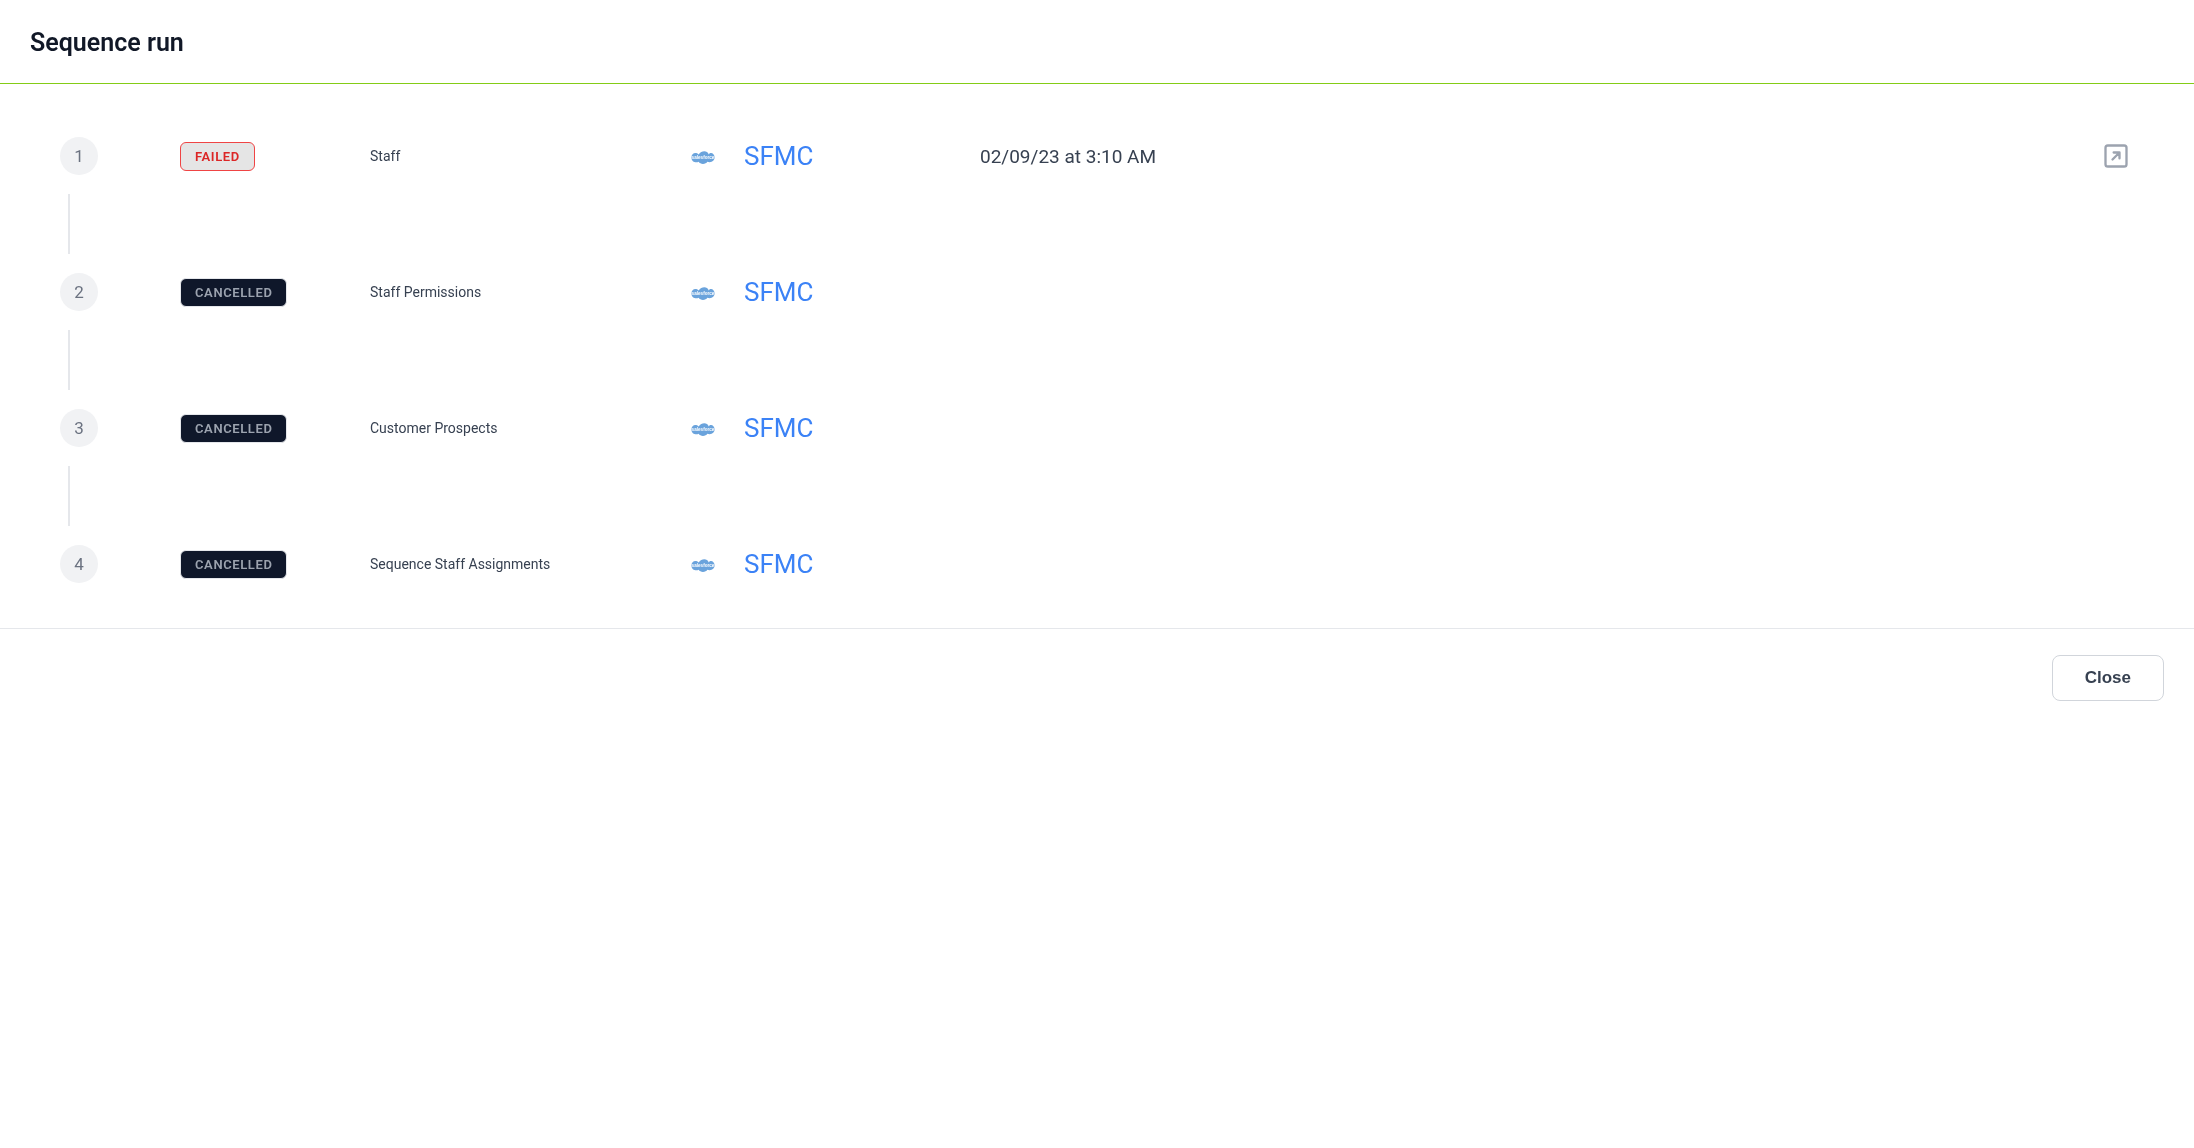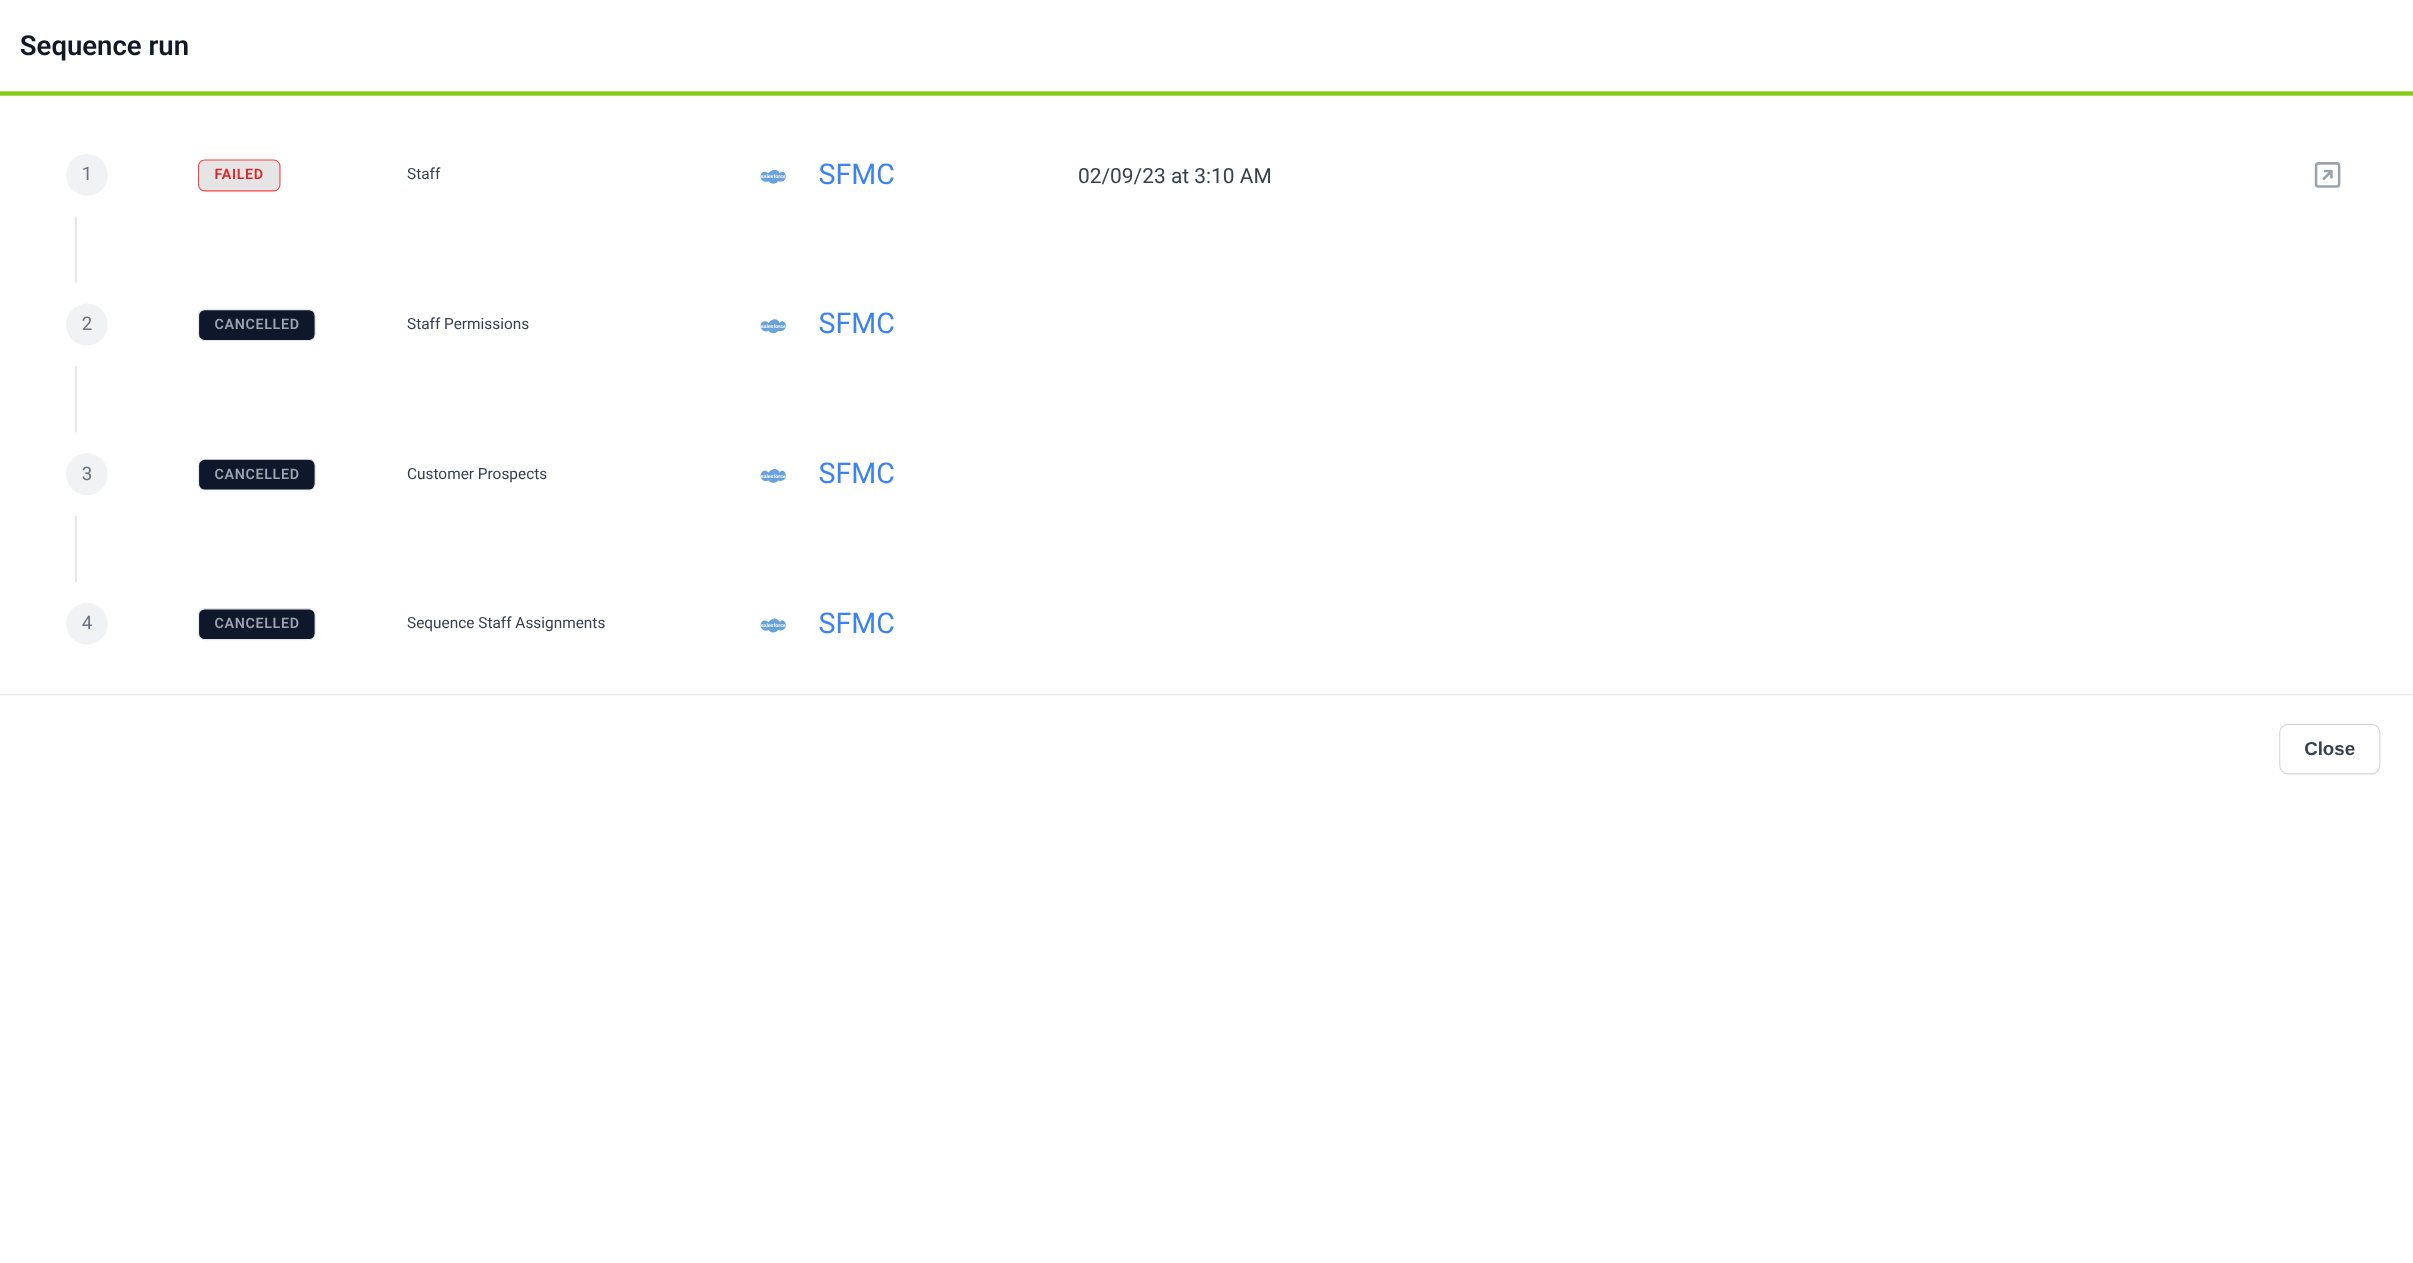--- a/index.html
+++ b/index.html
@@ -3,22 +3,22 @@
 <meta charset="utf-8">
 <style>
   * { box-sizing: border-box; margin: 0; padding: 0; }
   body {
     font-family: -apple-system, BlinkMacSystemFont, "Segoe UI", Roboto, Helvetica, Arial, sans-serif;
     background: #fff;
     color: #1f2937;
   }
   .page { width: 100%; }
   .header {
-    padding: 28px 18px 26px;
-    border-bottom: 4px solid #84cc16;
+    padding: 28px 30px 26px;
+    border-bottom: 1px solid #84cc16;
   }
   .title {
     font-size: 25px;
     font-weight: 600;
     color: #111827;
   }
   .content {
     padding: 48px 60px 40px;
   }
   .steps { position: relative; }
@@ -116,21 +116,21 @@
   .footer {
     border-top: 1px solid #e5e7eb;
     padding: 26px 30px;
     display: flex;
     justify-content: flex-end;
   }
   .btn {
     border: 1px solid #d1d5db;
     background: #fff;
     border-radius: 8px;
-    padding: 12px 22px;
+    padding: 12px 32px;
     font-size: 17px;
     font-weight: 600;
     color: #374151;
     cursor: pointer;
   }
 </style>
 </head>
 <body>
 
 <div class="page">

